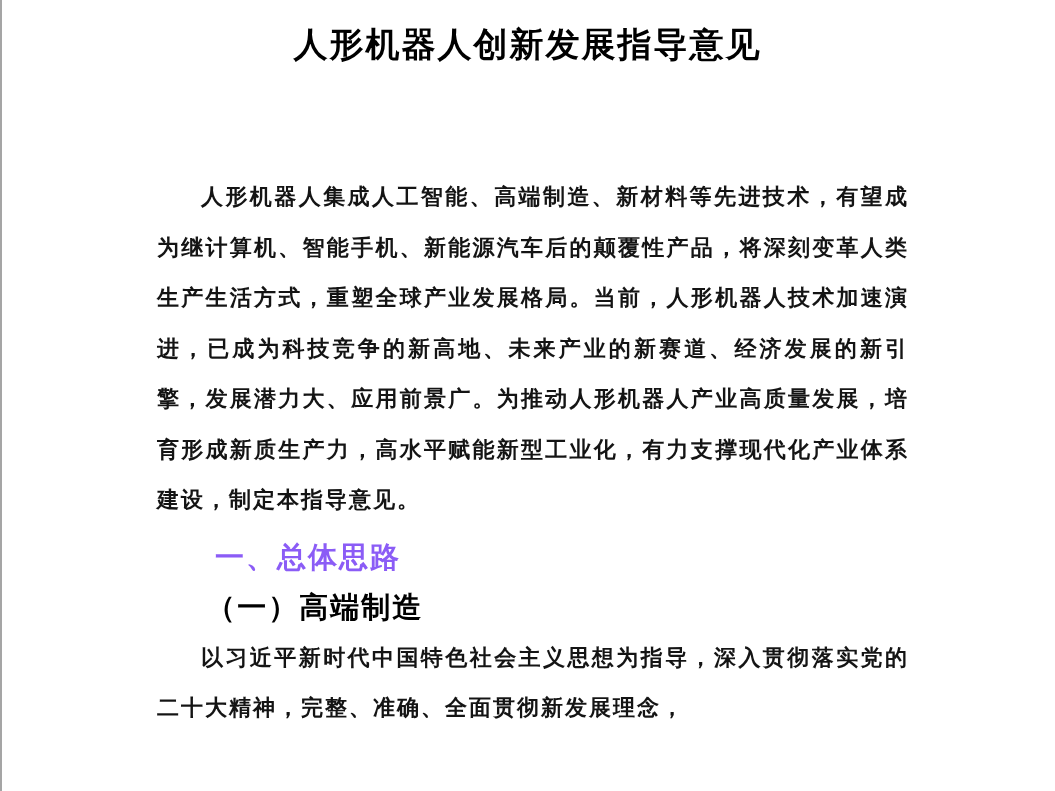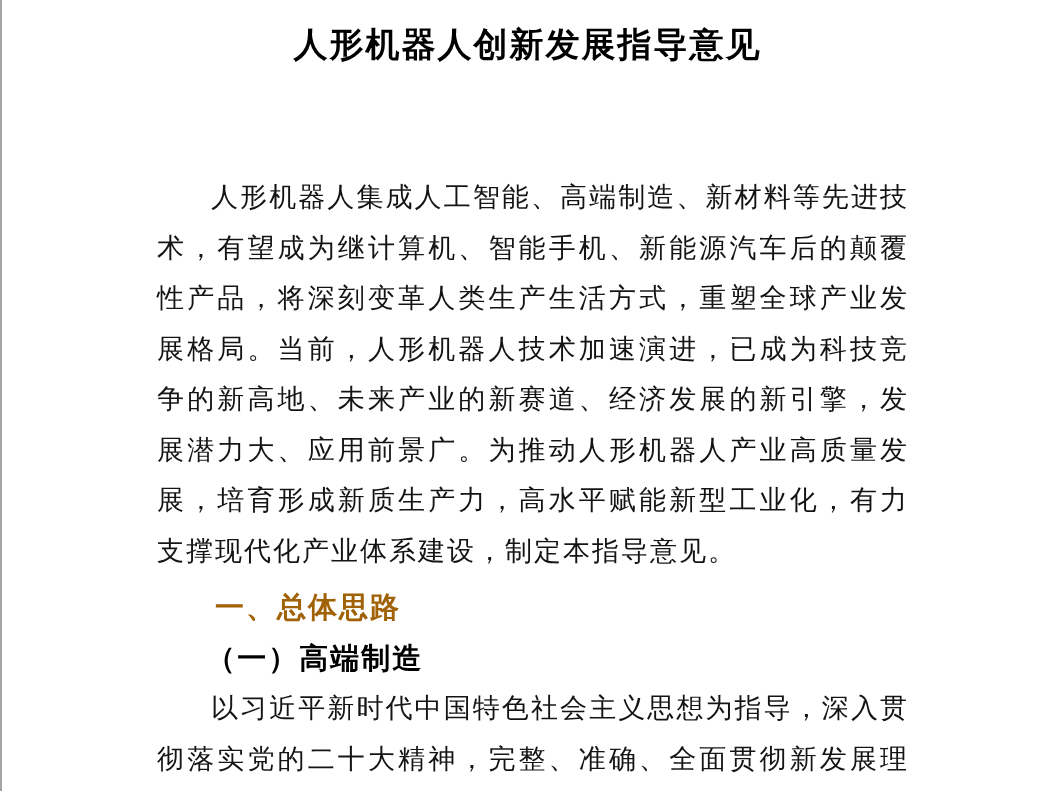--- a/index.html
+++ b/index.html
@@ -38,37 +38,37 @@
   }
   .content {
     position: absolute;
     left: 157px;
     top: 172px;
     width: 752px;
     color: #111111;
   }
   .body-para {
     margin: 0;
-    font-size: 27px;
+    font-size: 22px;
     line-height: 50.5px;
     text-align: justify;
     text-indent: 2em;
     letter-spacing: 2px;
-    font-weight: normal;
+    font-weight: bold;
     color: #141414;
     font-family: "Liberation Serif", serif;
   }
   .heading-1 {
     margin: 6px 0 0 0;
     font-size: 29px;
     line-height: 50.5px;
     font-weight: bold;
     text-indent: 2em;
     letter-spacing: 2px;
-    color: #a16207;
+    color: #8b5cf6;
     font-family: "Liberation Sans", sans-serif;
   }
   .heading-2 {
     margin: 0;
     font-size: 29px;
     line-height: 50.5px;
     font-weight: bold;
     text-indent: 1.7em;
     letter-spacing: 2px;
     color: #000000;

